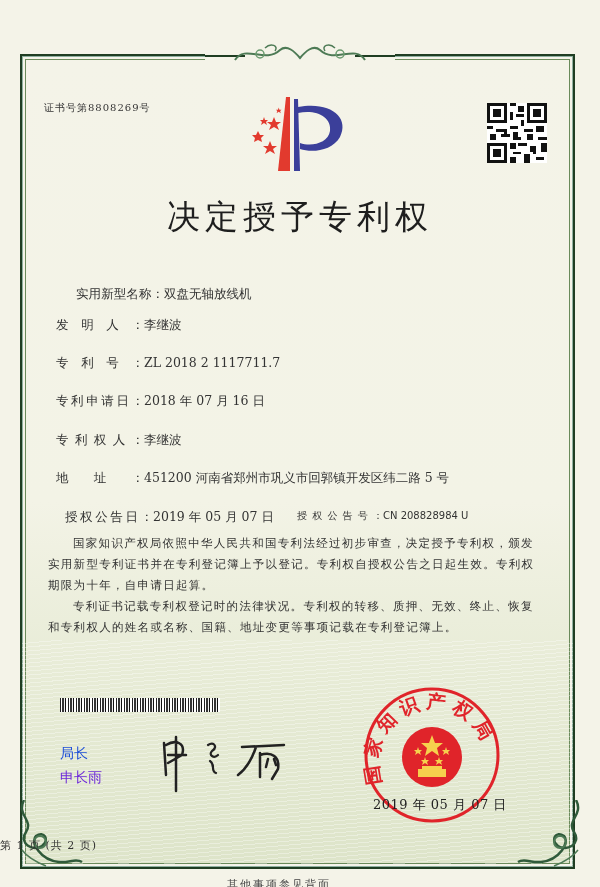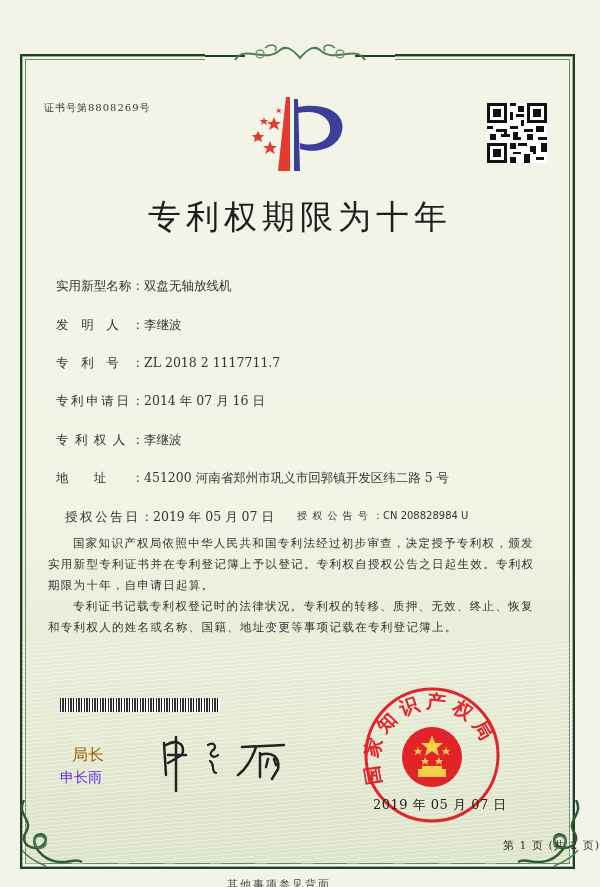--- a/index.html
+++ b/index.html
@@ -48,26 +48,26 @@
   .field2 { position: absolute; left: 297px; font-size: 10px; color: #333; white-space: nowrap; font-family: "DejaVu Sans", "Liberation Sans", sans-serif; }
   .field2 .lbl { display: inline-block; width: 86px; text-align-last: justify; }
   .para {
     position: absolute; left: 48px; width: 490px; font-size: 11.5px; line-height: 21px; color: #333;
     text-indent: 25px; letter-spacing: 1.3px;
   }
   .barcode {
     position: absolute; left: 60px; top: 698px; width: 160px; height: 14px;
     background: repeating-linear-gradient(90deg, #222 0px, #222 1px, #fff 1px, #fff 2px, #333 2px, #333 4px, #eee 4px, #eee 5px, #111 5px, #111 6px, #fff 6px, #fff 8px);
   }
-  .director-title { position: absolute; left: 60px; top: 745px; font-size: 16px; color: #a16207; font-family: "DejaVu Sans", "Liberation Sans", sans-serif; margin-left: 12px; }
+  .director-title { position: absolute; left: 60px; top: 745px; font-size: 14px; color: #1d4ed8; font-family: "DejaVu Sans", "Liberation Sans", sans-serif; }
   .director-name { position: absolute; left: 60px; top: 769px; font-size: 14px; color: #6d28d9; font-family: "DejaVu Sans", "Liberation Sans", sans-serif; }
   .signature { position: absolute; left: 160px; top: 735px; width: 140px; height: 60px; }
   .seal { position: absolute; left: 362px; top: 685px; width: 140px; height: 140px; }
   .seal-date { position: absolute; left: 373px; top: 796px; font-size: 13px; color: #222; letter-spacing: 0.5px; }
-  .page-no { position: absolute; left: 0; right: 0; top: 838px; text-align: right; font-size: 11px; color: #333; letter-spacing: 1px; }
+  .page-no { position: absolute; left: 0; right: 0; top: 838px; text-align: left; font-size: 11px; color: #333; letter-spacing: 1px; }
   .next-page { position: absolute; left: 227px; top: 877px; font-size: 11px; color: #444; letter-spacing: 2px; }
 </style>
 </head>
 <body>
 
 <div class="sheet"></div>
 <div class="wavy"></div>
 
 <div class="ornament-top">
   <svg width="190" height="24" viewBox="0 0 190 24">
@@ -103,33 +103,33 @@
   <polygon points="10,24 11,27 14,27 12,29 13,32 10,30 7,32 8,29 6,27 9,27" fill="#e23a2e" transform="translate(4,-2)"></polygon>
   <polygon points="6,40 8,44 12,44 9,47 10,51 6,49 2,51 3,47 0,44 4,44" fill="#e23a2e" transform="translate(2,-4)"></polygon>
   <polygon points="20,50 22,55 27,55 23,58 25,63 20,60 15,63 17,58 13,55 18,55" fill="#e23a2e" transform="translate(0,-4)"></polygon>
 </svg>
 
 <svg class="qr" viewBox="0 0 21 21" shape-rendering="crispEdges">
   <rect width="21" height="21" fill="#fff"></rect>
   <path fill="#111" d="M0 0h7v7H0z M1 1v5h5V1z M2 2h3v3H2z M14 0h7v7h-7z M15 1v5h5V1z M16 2h3v3h-3z M0 14h7v7H0z M1 15v5h5v-5z M2 16h3v3H2z M8 0h2v1H8z M11 1h2v2h-2z M8 3h1v3H8z M10 4h3v1h-3z M12 6h1v2h-1z M8 8h3v1H8z M0 8h2v1H0z M3 9h3v1H3z M1 11h2v2H1z M5 11h3v1H5z M9 10h2v3H9z M13 9h3v1h-3z M17 8h3v2h-3z M14 11h2v2h-2z M18 12h3v1h-3z M8 14h2v2H8z M11 14h3v1h-3z M15 15h2v2h-2z M19 14h2v3h-2z M9 17h3v1H9z M13 18h2v3h-2z M8 19h2v2H8z M17 19h3v1h-3z M16 17h1v1h-1z M11 12h1v1h-1z M6 9h1v2H6z"></path>
 </svg>
 
-<div class="title">专利权期限为十年</div>
+<div class="title">决定授予专利权</div>
 
-<div class="field" style="top:278px;">
+<div class="field" style="top:286px;margin-left:20px;">
   <span class="lbl">实用新型名称：</span><span class="val">双盘无轴放线机</span>
 </div>
 <div class="field" style="top:317px;">
   <span class="lbl">发明人：</span><span class="val">李继波</span>
 </div>
 <div class="field" style="top:355px;">
   <span class="lbl">专利号：</span><span class="val">ZL 2018 2 1117711.7</span>
 </div>
 <div class="field" style="top:393px;">
-  <span class="lbl">专利申请日：</span><span class="val">2014 年 07 月 16 日</span>
+  <span class="lbl">专利申请日：</span><span class="val">2018 年 07 月 16 日</span>
 </div>
 <div class="field" style="top:432px;">
   <span class="lbl">专利权人：</span><span class="val">李继波</span>
 </div>
 <div class="field" style="top:470px;">
   <span class="lbl">地址：</span><span class="val">451200 河南省郑州市巩义市回郭镇开发区纬二路 5 号</span>
 </div>
 <div class="field" style="top:509px;margin-left:9px;">
   <span class="lbl">授权公告日：</span><span class="val">2019 年 05 月 07 日</span>
 </div>

